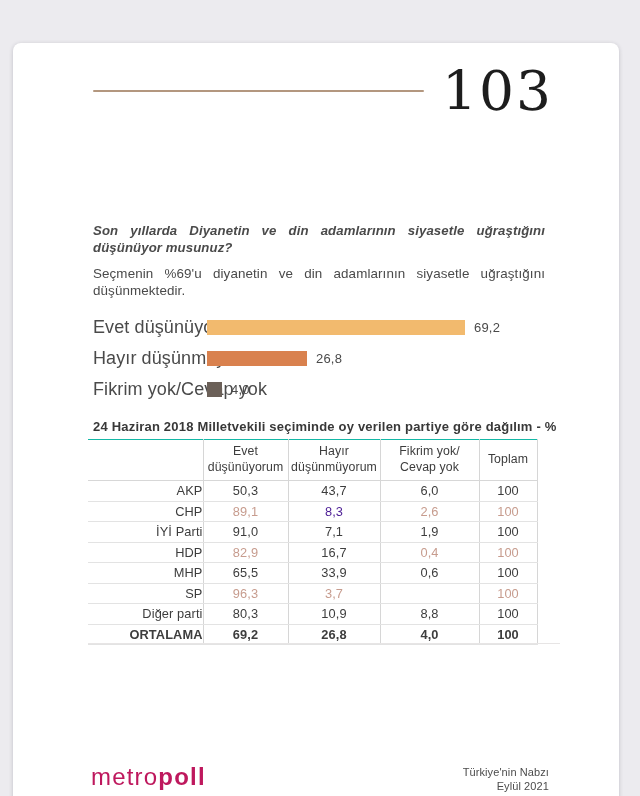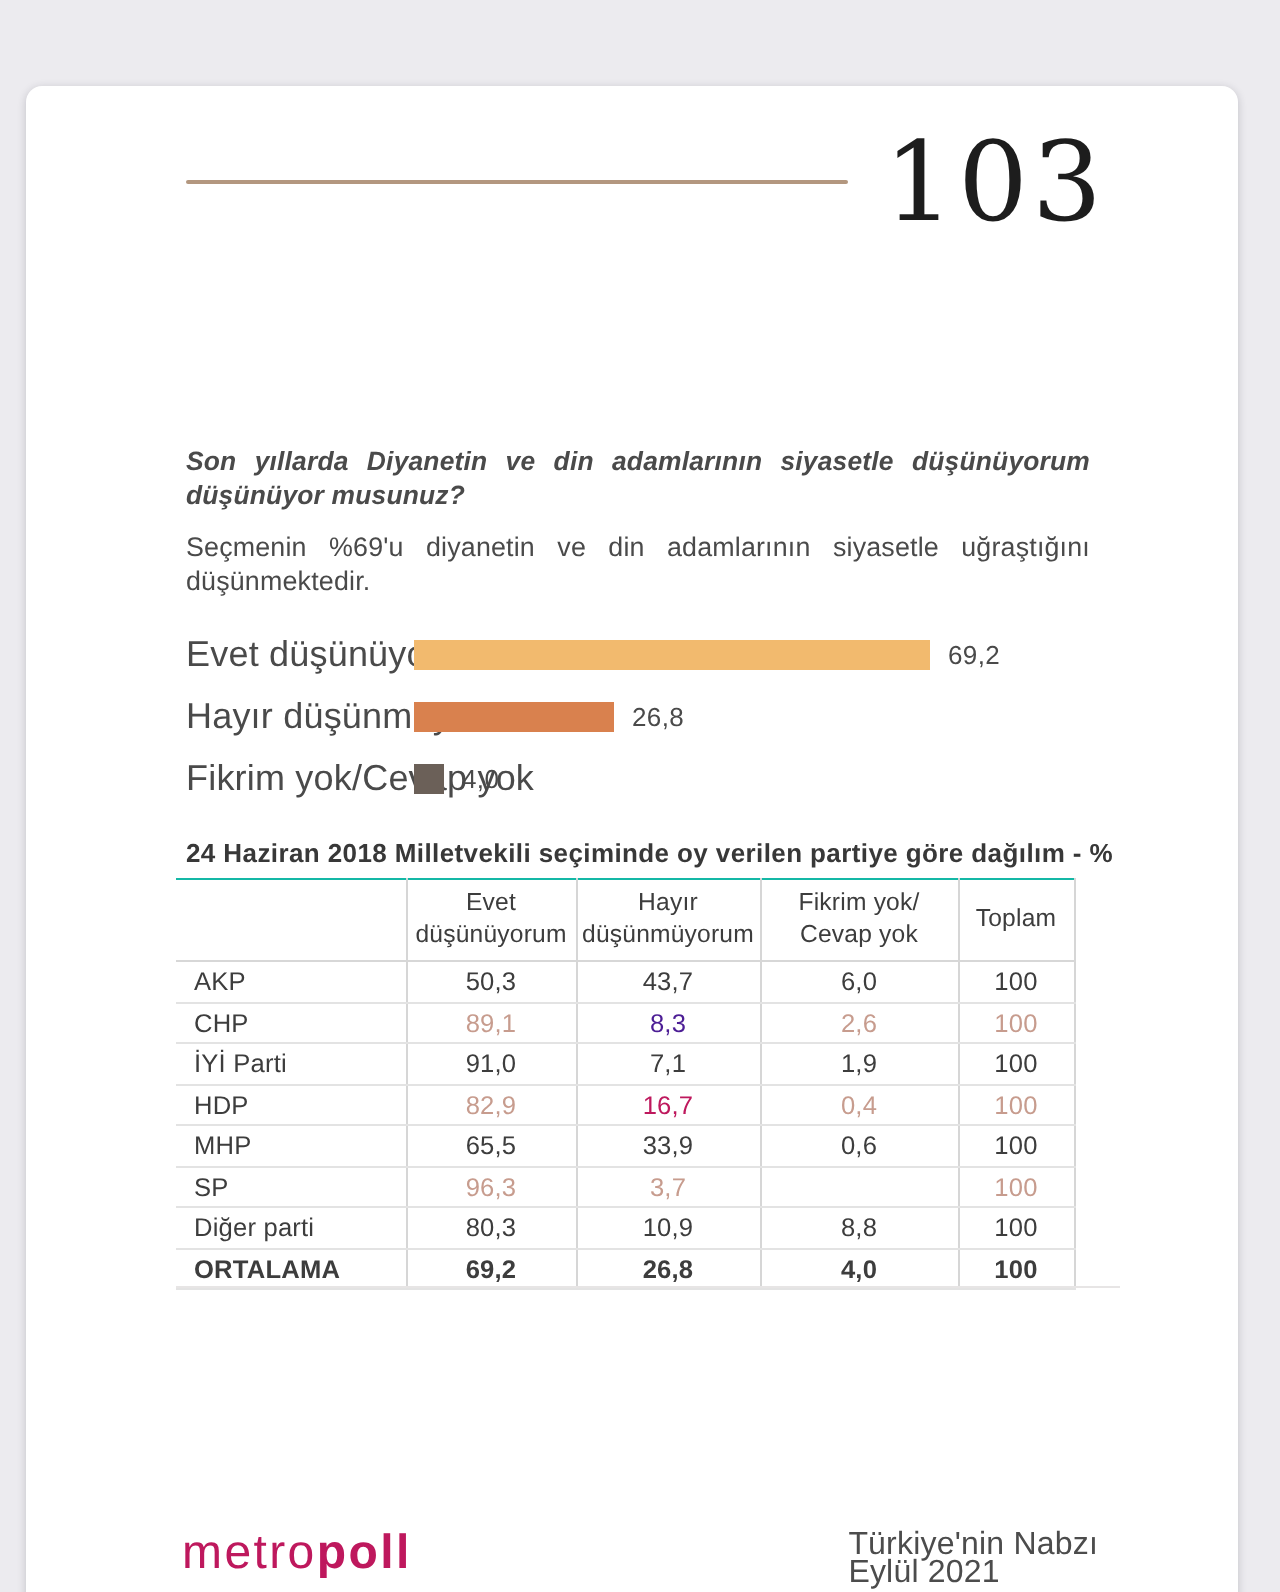--- a/index.html
+++ b/index.html
@@ -69,51 +69,51 @@
     font-weight:400;letter-spacing:.1px;
   }
   table.breakdown th{height:40px;font-size:12.3px;line-height:1.3;
     text-align:center;vertical-align:middle;color:#3d3d3d;
     border-bottom:1px solid #d7d7d7;}
   table.breakdown td{height:19.5px;text-align:center;vertical-align:middle;}
   table.breakdown th:not(:first-child),
   table.breakdown td:not(:first-child){border-left:1px solid #d6d6d6;}
   table.breakdown th:last-child,
   table.breakdown td:last-child{border-right:1px solid #d6d6d6;text-align:center;}
-  table.breakdown td.party-cell{text-align:left;padding-left:9px;white-space:nowrap;}
+  table.breakdown td.party-cell{text-align:right;padding-left:9px;white-space:nowrap;}
   table.breakdown tr.bold td{font-weight:700;}
   .table-shadow-line{
     position:absolute;top:600px;left:-5px;width:472px;height:1px;background:#e7e5e5;
   }
 
   
   .footer-logo{
     position:absolute;top:720px;left:-2px;
     font-size:24px;line-height:1.2;color:#be185d;letter-spacing:1.2px;
     white-space:nowrap;
   }
   .footer-logo .logo-light{font-weight:400;}
   .footer-logo .logo-bold{font-weight:700;}
   .footer-right{
-    position:absolute;top:723px;right:-4px;
-    font-size:16px;line-height:13.5px;color:#4c4c4c;letter-spacing:.1px;
+    position:absolute;top:723px;right:-4px;text-align:right;
+    font-size:11px;line-height:13.5px;color:#4c4c4c;letter-spacing:.1px;
   }
 </style>
 </head>
 <body>
 
 <div class="page">
   <div class="content">
 
     <div class="headline-row">
       <div class="rule-line" style="background: rgb(179, 151, 127);"></div>
       <div class="page-number">103</div>
     </div>
 
-    <div class="question">Son yıllarda Diyanetin ve din adamlarının siyasetle düşünüyorum düşünüyor musunuz?</div>
+    <div class="question">Son yıllarda Diyanetin ve din adamlarının siyasetle uğraştığını düşünüyor musunuz?</div>
 
     <div class="summary">Seçmenin %69'u diyanetin ve din adamlarının siyasetle uğraştığını düşünmektedir.</div>
 
     <div class="chart">
         <div class="chart-row">
           <div class="chart-label">Evet düşünüyorum</div>
           <div class="chart-bar" style="width: 258px; background: rgb(242, 186, 110);"></div>
           <div class="chart-value">69,2</div>
         </div>
         <div class="chart-row">
@@ -176,21 +176,21 @@
           <tr>
             <td class="party-cell">İYİ Parti</td>
             <td>91,0</td>
             <td>7,1</td>
             <td>1,9</td>
             <td>100</td>
           </tr>
           <tr>
             <td class="party-cell">HDP</td>
             <td style="color: rgb(199, 156, 142);">82,9</td>
-            <td style="color: #be185d;">16,7</td>
+            <td style="color: #404040;">16,7</td>
             <td style="color: rgb(199, 156, 142);">0,4</td>
             <td style="color: rgb(199, 156, 142);">100</td>
           </tr>
           <tr>
             <td class="party-cell">MHP</td>
             <td>65,5</td>
             <td>33,9</td>
             <td>0,6</td>
             <td>100</td>
           </tr>

